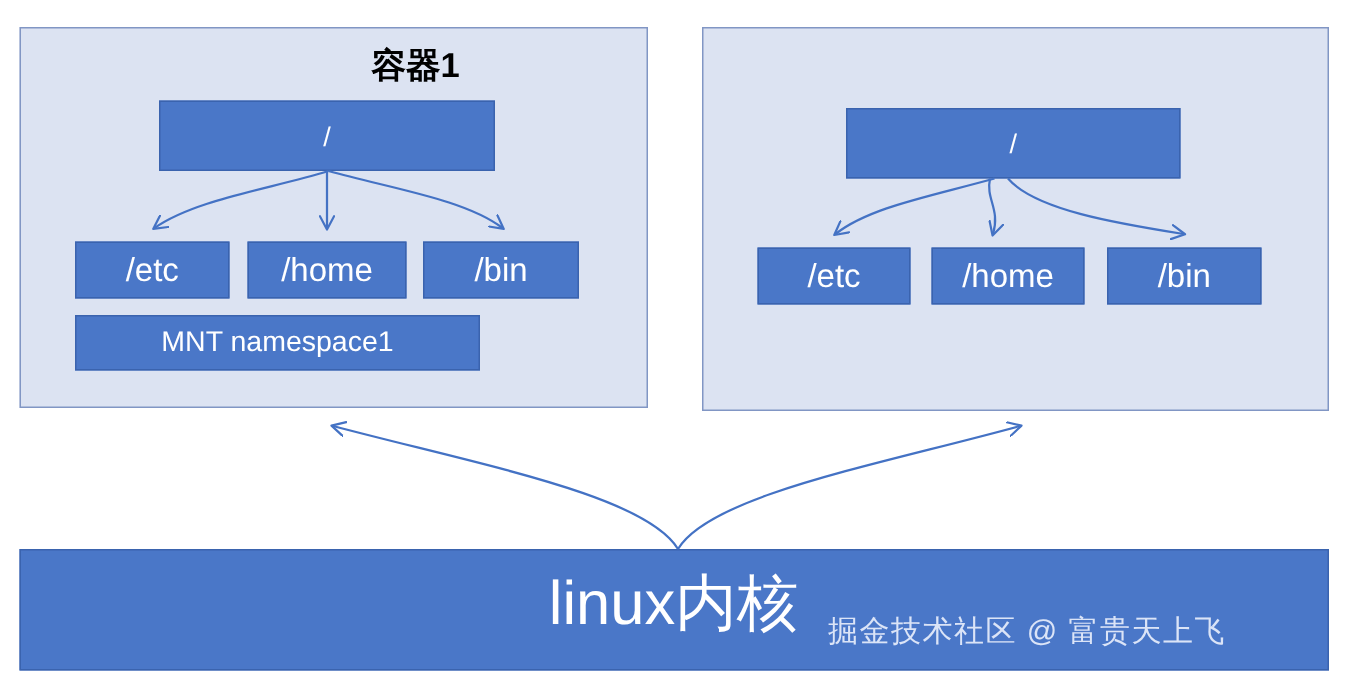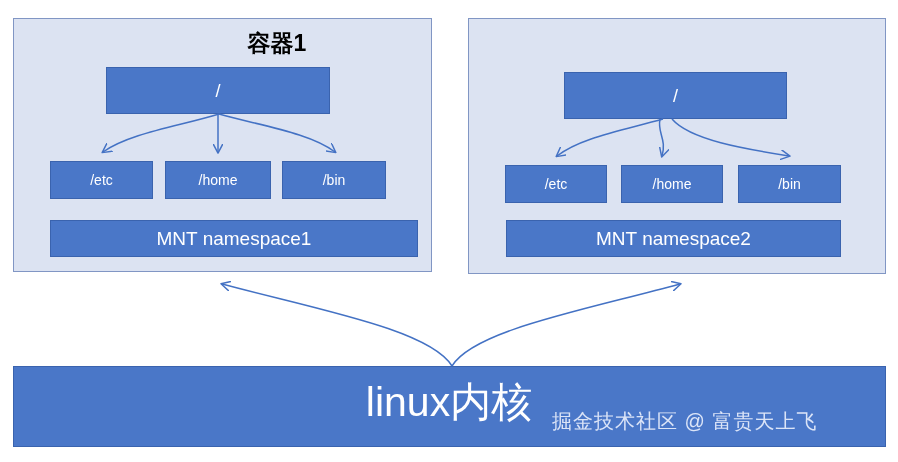--- a/index.html
+++ b/index.html
@@ -38,21 +38,21 @@
   }
   .node {
     position: absolute;
     background: #4a77c8;
     border: 1px solid #3a63ae;
     box-sizing: border-box;
     color: #ffffff;
     display: flex;
     align-items: center;
     justify-content: center;
-    font-size: 14px;
+    font-size: 22px;
     line-height: 1;
     white-space: nowrap;
   }
   .node.root-node {
     font-size: 18px;
   }
   .node.ns-node {
     font-size: 19px;
   }
   .kernel {
@@ -99,34 +99,33 @@
   <div class="panel-title" style="left:13px; top:29px; width:480px;margin-left:24px;">容器1</div>
 
   <div class="node root-node" style="left:106px; top:67px; width:224px; height:47px;">/</div>
 
   <div class="node child-node" style="left:50px; top:161px; width:103px; height:38px;">/etc</div>
 
   <div class="node child-node" style="left:165px; top:161px; width:106px; height:38px;">/home</div>
 
   <div class="node child-node" style="left:282px; top:161px; width:104px; height:38px;">/bin</div>
 
-  <div class="node ns-node" style="left:50px; top:220px; width:368px; height:37px;">MNT namespace1</div>
+  <div class="node ns-node" style="left:50px; top:210px; width:270px; height:37px;">MNT namespace1</div>
 
   <div class="panel" style="left:468px; top:18px; width:418px; height:256px;"></div>
 
 
   <div class="node root-node" style="left:564px; top:72px; width:223px; height:47px;">/</div>
 
   <div class="node child-node" style="left:505px; top:165px; width:102px; height:38px;">/etc</div>
 
   <div class="node child-node" style="left:621px; top:165px; width:102px; height:38px;">/home</div>
 
   <div class="node child-node" style="left:738px; top:165px; width:103px; height:38px;">/bin</div>
 
-  <div class="node ns-node" style="left:506px; top:220px; width:335px; height:37px;">MNT namespace2</div>
 
   <div class="kernel" style="left:13px; top:366px; width:873px; height:81px;"></div>
 
   <div class="kernel-label" style="top:382px;">linux内核</div>
 
   <div class="watermark" style="left:552px; top:411px;">掘金技术社区 @ 富贵天上飞</div>
 
   <svg class="arrows" viewBox="0 0 898 462" width="898" height="462" aria-hidden="true">
     <defs>
       <marker id="ah" viewBox="0 0 10 10" refX="8" refY="5" markerWidth="7" markerHeight="7" orient="auto-start-reverse" markerUnits="strokeWidth">

